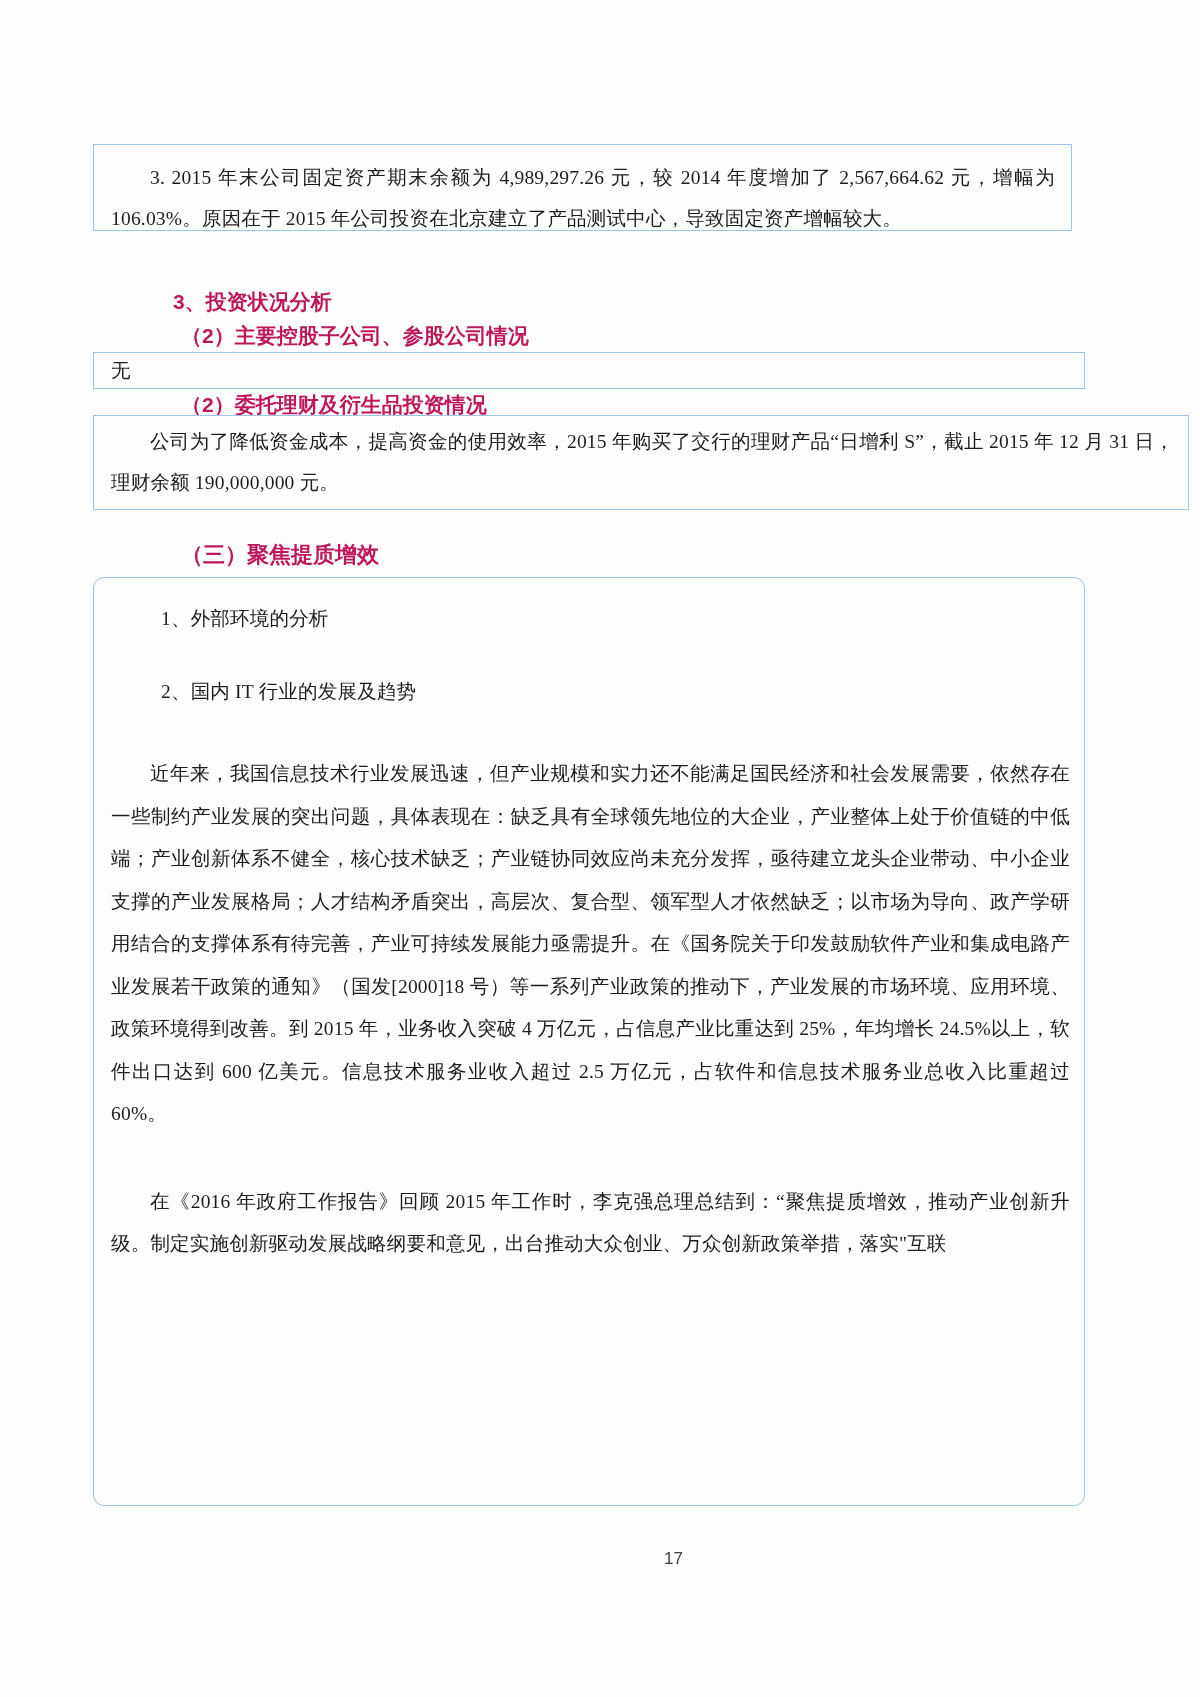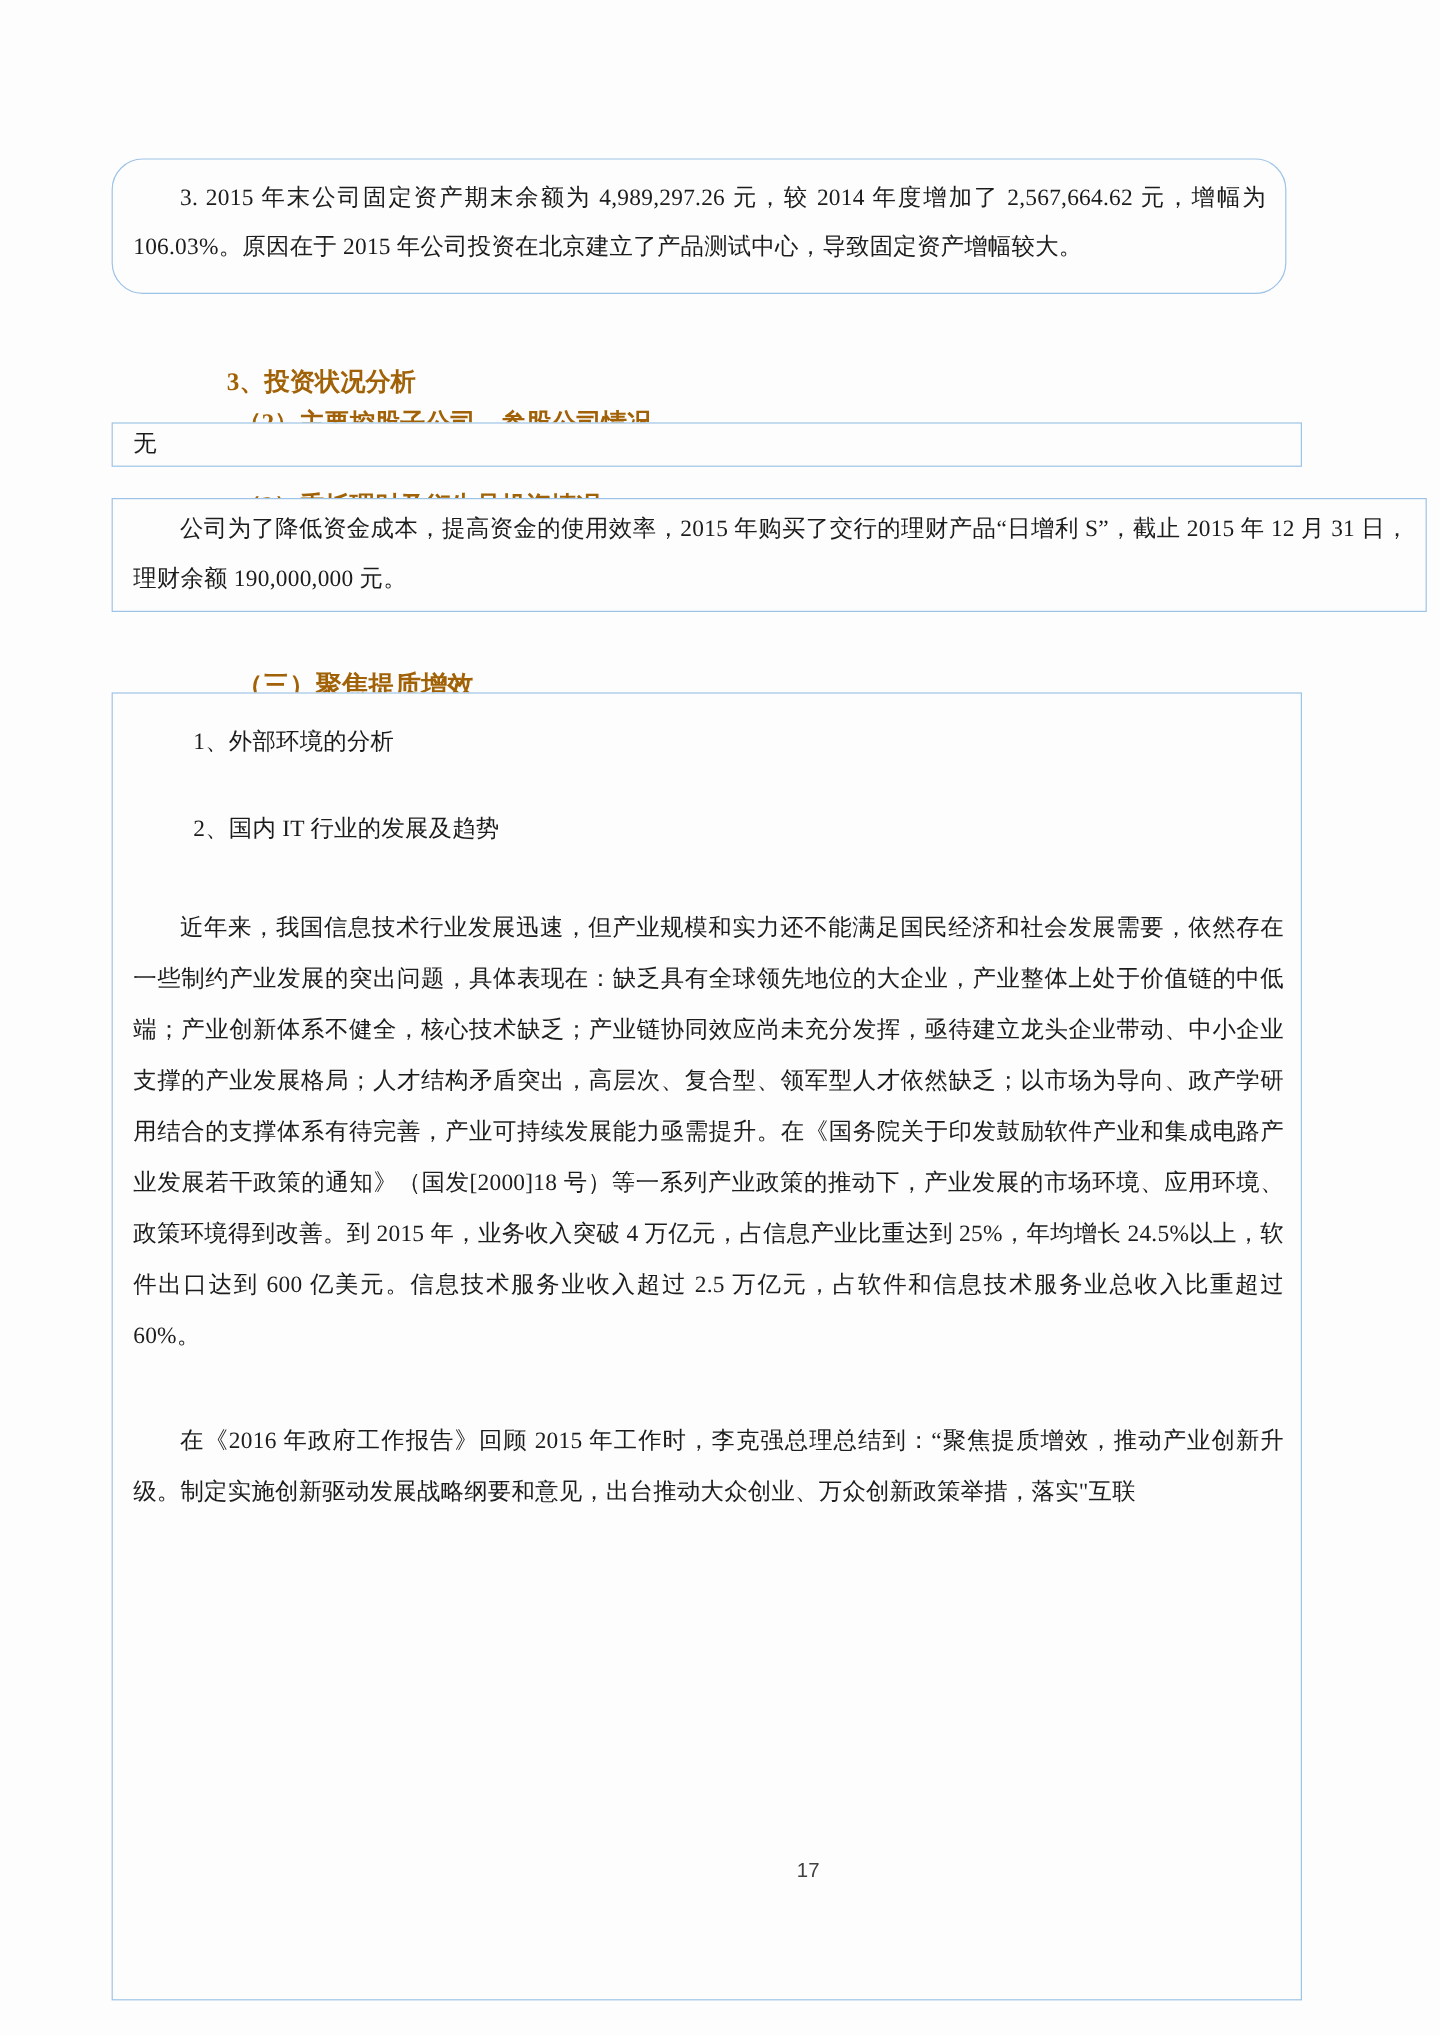--- a/index.html
+++ b/index.html
@@ -23,41 +23,41 @@
     line-height:41px;
     letter-spacing:0.2px;
     text-align:justify;
     text-justify:inter-ideograph;
     margin:0;
   }
   .indent{text-indent:39px;}
 
   .h-bold{
     position:absolute;
-    font-family:Liberation Serif, serif;
+    font-family:Liberation Sans, sans-serif;
     font-weight:bold;
-    color:#a16207;
-    margin:16px;
+    color:#be185d;
+    margin:0;
     white-space:nowrap;
   }
   #h-invest{left:173px;top:288px;font-size:21px;}
   #h-sub1{left:181px;top:322px;font-size:21px;}
   #h-sub2{left:181px;top:391px;font-size:21px;}
   #h-sec3{left:181px;top:540px;font-size:22px;}
 
-  #box1{left:93px;top:132px;width:979px;height:113px;border-radius:26px;}
+  #box1{left:93px;top:144px;width:979px;height:87px;}
   #box1 p{margin:12px 16px 0 17px;}
 
   #nobox{left:93px;top:352px;width:992px;height:37px;}
   #nobox p{margin:4px 0 0 17px;line-height:28px;}
 
   #box2{left:93px;top:415px;width:1096px;height:95px;}
   #box2 p{margin:5px 14px 0 17px;}
 
-  #bigbox{left:93px;top:577px;width:992px;height:1090px;}
+  #bigbox{left:93px;top:577px;width:992px;height:929px;border-radius:11px;}
   .bb-inner{padding:20px 14px 0 17px;}
   .bb-subhead{
     margin:0 0 0 50px;
     font-size:19.5px;
     line-height:42px;
     letter-spacing:0.2px;
     white-space:nowrap;
   }
   .bb-inner .p1{margin-top:21px;line-height:42.5px;}
   .bb-inner .sh2{margin-top:31px;}

